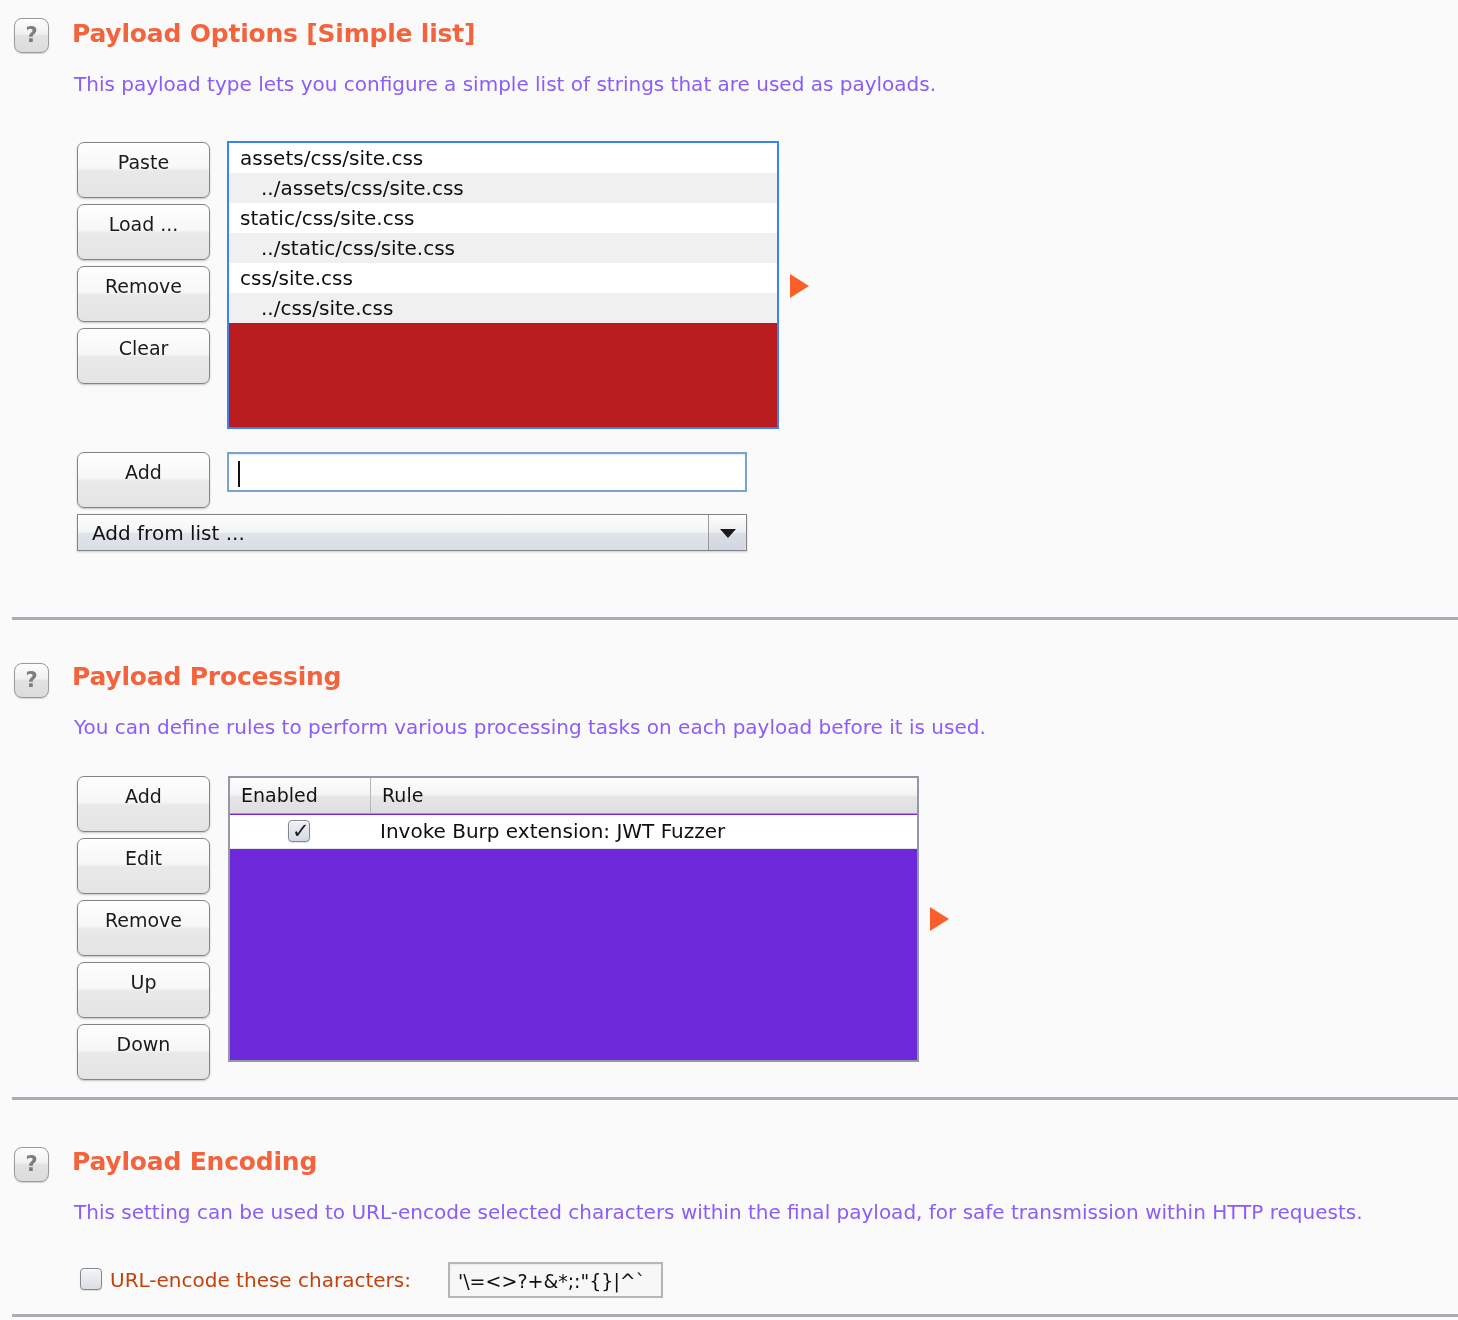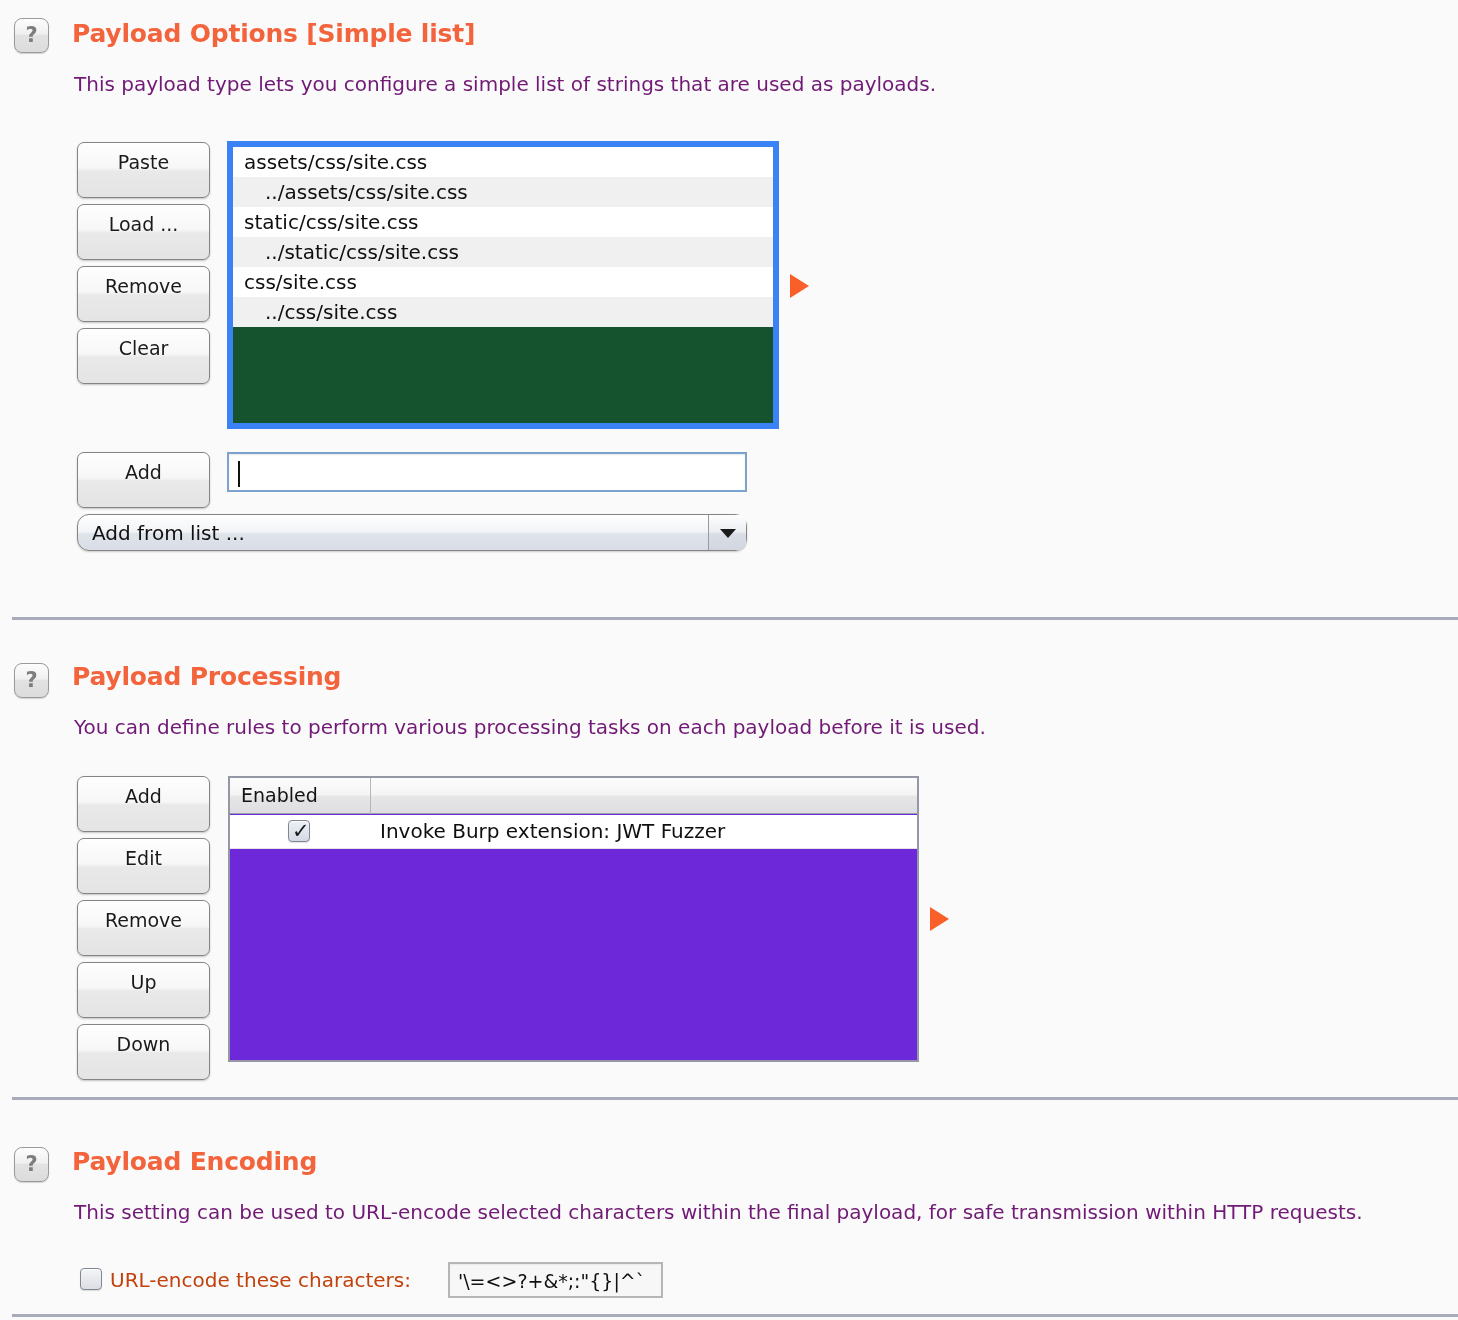--- a/index.html
+++ b/index.html
@@ -23,43 +23,43 @@
     text-align: center; line-height: 33px;
     font-family: "DejaVu Sans", "Liberation Sans", sans-serif;
   }
   .section-title {
     position: absolute; left: 72px;
     color: #f4643c; font-size: 25px; font-weight: bold;
     letter-spacing: -0.2px; white-space: nowrap;
   }
   .section-desc {
     position: absolute; left: 74px;
-    color: #701a75; font-size: 20px; white-space: nowrap;
+    color: #8b5cf6; font-size: 20px; white-space: nowrap;
   }
   .divider {
     position: absolute; left: 12px; width: 1446px; height: 3px;
     background: #a9acb8;
   }
 
   
   .btn {
     position: absolute; width: 133px; height: 56px;
     border: 1px solid #848484; border-radius: 7px;
     background: linear-gradient(to bottom, #fefefe 0%, #f7f7f7 46%, #e9e9e9 52%, #e4e4e4 100%);
     box-shadow: 0 1px 2px rgba(0,0,0,0.22), inset 0 1px 0 #fff;
     font-size: 19px; color: #1a1a1a; text-align: center;
     line-height: 38px; cursor: default;
     font-family: "DejaVu Sans", "Liberation Sans", sans-serif;
   }
 
   
   .listbox {
     position: absolute;
-    border: 6px solid #3b82f6;
-    background: #14532d;
+    border: 2px solid #3b82f6;
+    background: #b91c1c;
     overflow: hidden;
   }
   .list-row {
     height: 30px; line-height: 30px;
     padding-left: 11px; font-size: 20px; color: #0f0f0f;
     white-space: nowrap;
     font-family: "DejaVu Sans", "Liberation Sans", sans-serif;
   }
   .list-row.even { background: #ffffff; }
   .list-row.odd  { background: #f0f0f0; padding-left: 32px; }
@@ -76,21 +76,21 @@
     width: 2px; height: 26px; background: #111;
   }
   .input-value {
     position: absolute; left: 12px; top: 6px;
     font-size: 20px; color: #111; line-height: 28px;
   }
 
   
   .combo {
     position: absolute;
-    border: 1px solid #848484; border-radius: 12px;
+    border: 1px solid #848484; border-radius: 0;
     background: linear-gradient(to bottom, #fefefe 0%, #f2f4f7 48%, #dfe3ea 54%, #d9dde6 100%);
     box-shadow: 0 1px 2px rgba(0,0,0,0.20), inset 0 1px 0 #fff;
   }
   .combo-label {
     position: absolute; left: 14px; top: 0; line-height: 36px;
     font-size: 20px; color: #111; white-space: nowrap;
   }
   .combo-arrow-box {
     position: absolute; right: 0; top: 0; width: 38px; height: 100%;
     border-left: 1px solid #9a9a9a;
@@ -238,20 +238,21 @@
     <div class="btn" style="left:77px;top:838px;">Edit</div>
     <div class="btn" style="left:77px;top:900px;">Remove</div>
     <div class="btn" style="left:77px;top:962px;">Up</div>
     <div class="btn" style="left:77px;top:1024px;">Down</div>
 
     <div class="table" style="left:228px;top:776px;width:691px;height:286px;">
 
       <div class="thead">
         <div class="th" style="left:0;width:140px;">Enabled</div>
         <div class="th-sep" style="left:140px;"></div>
+        <div class="th" style="left:141px;width:545px;">Rule</div>
       </div>
 
       <div class="trow" style="top:37px;">
         <div class="checkbox" style="left:58px;top:5px;">
           <span class="tick">✓</span>
         </div>
         <div class="cell" style="left:150px;">Invoke Burp extension: JWT Fuzzer</div>
         <div class="row-underline" style="top:33px;"></div>
       </div>
     </div>

